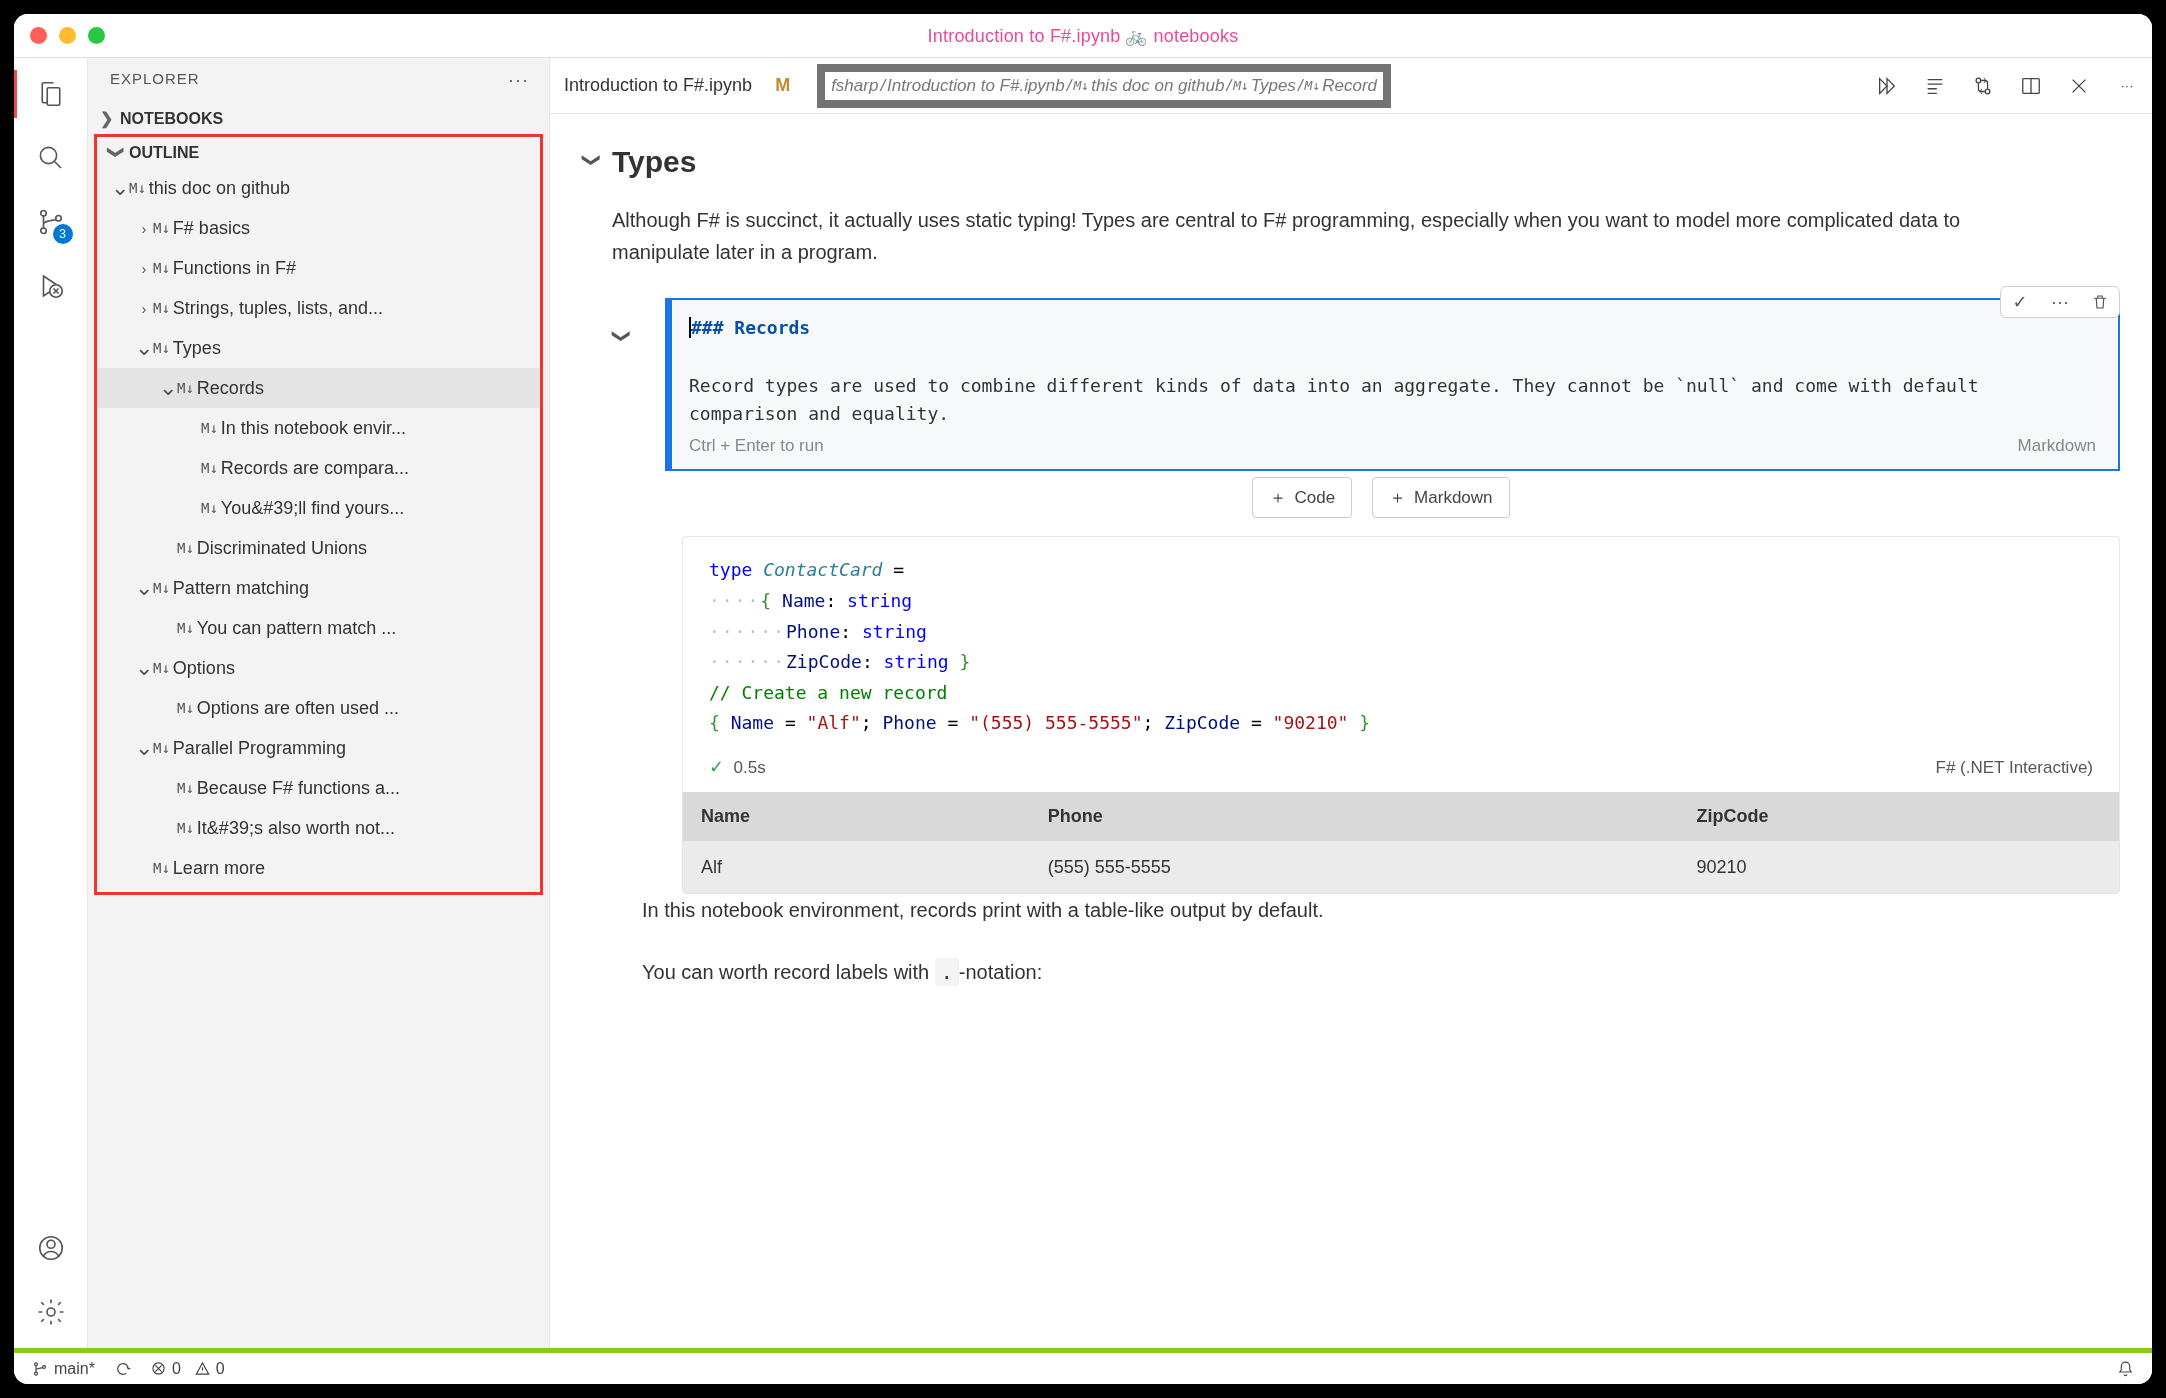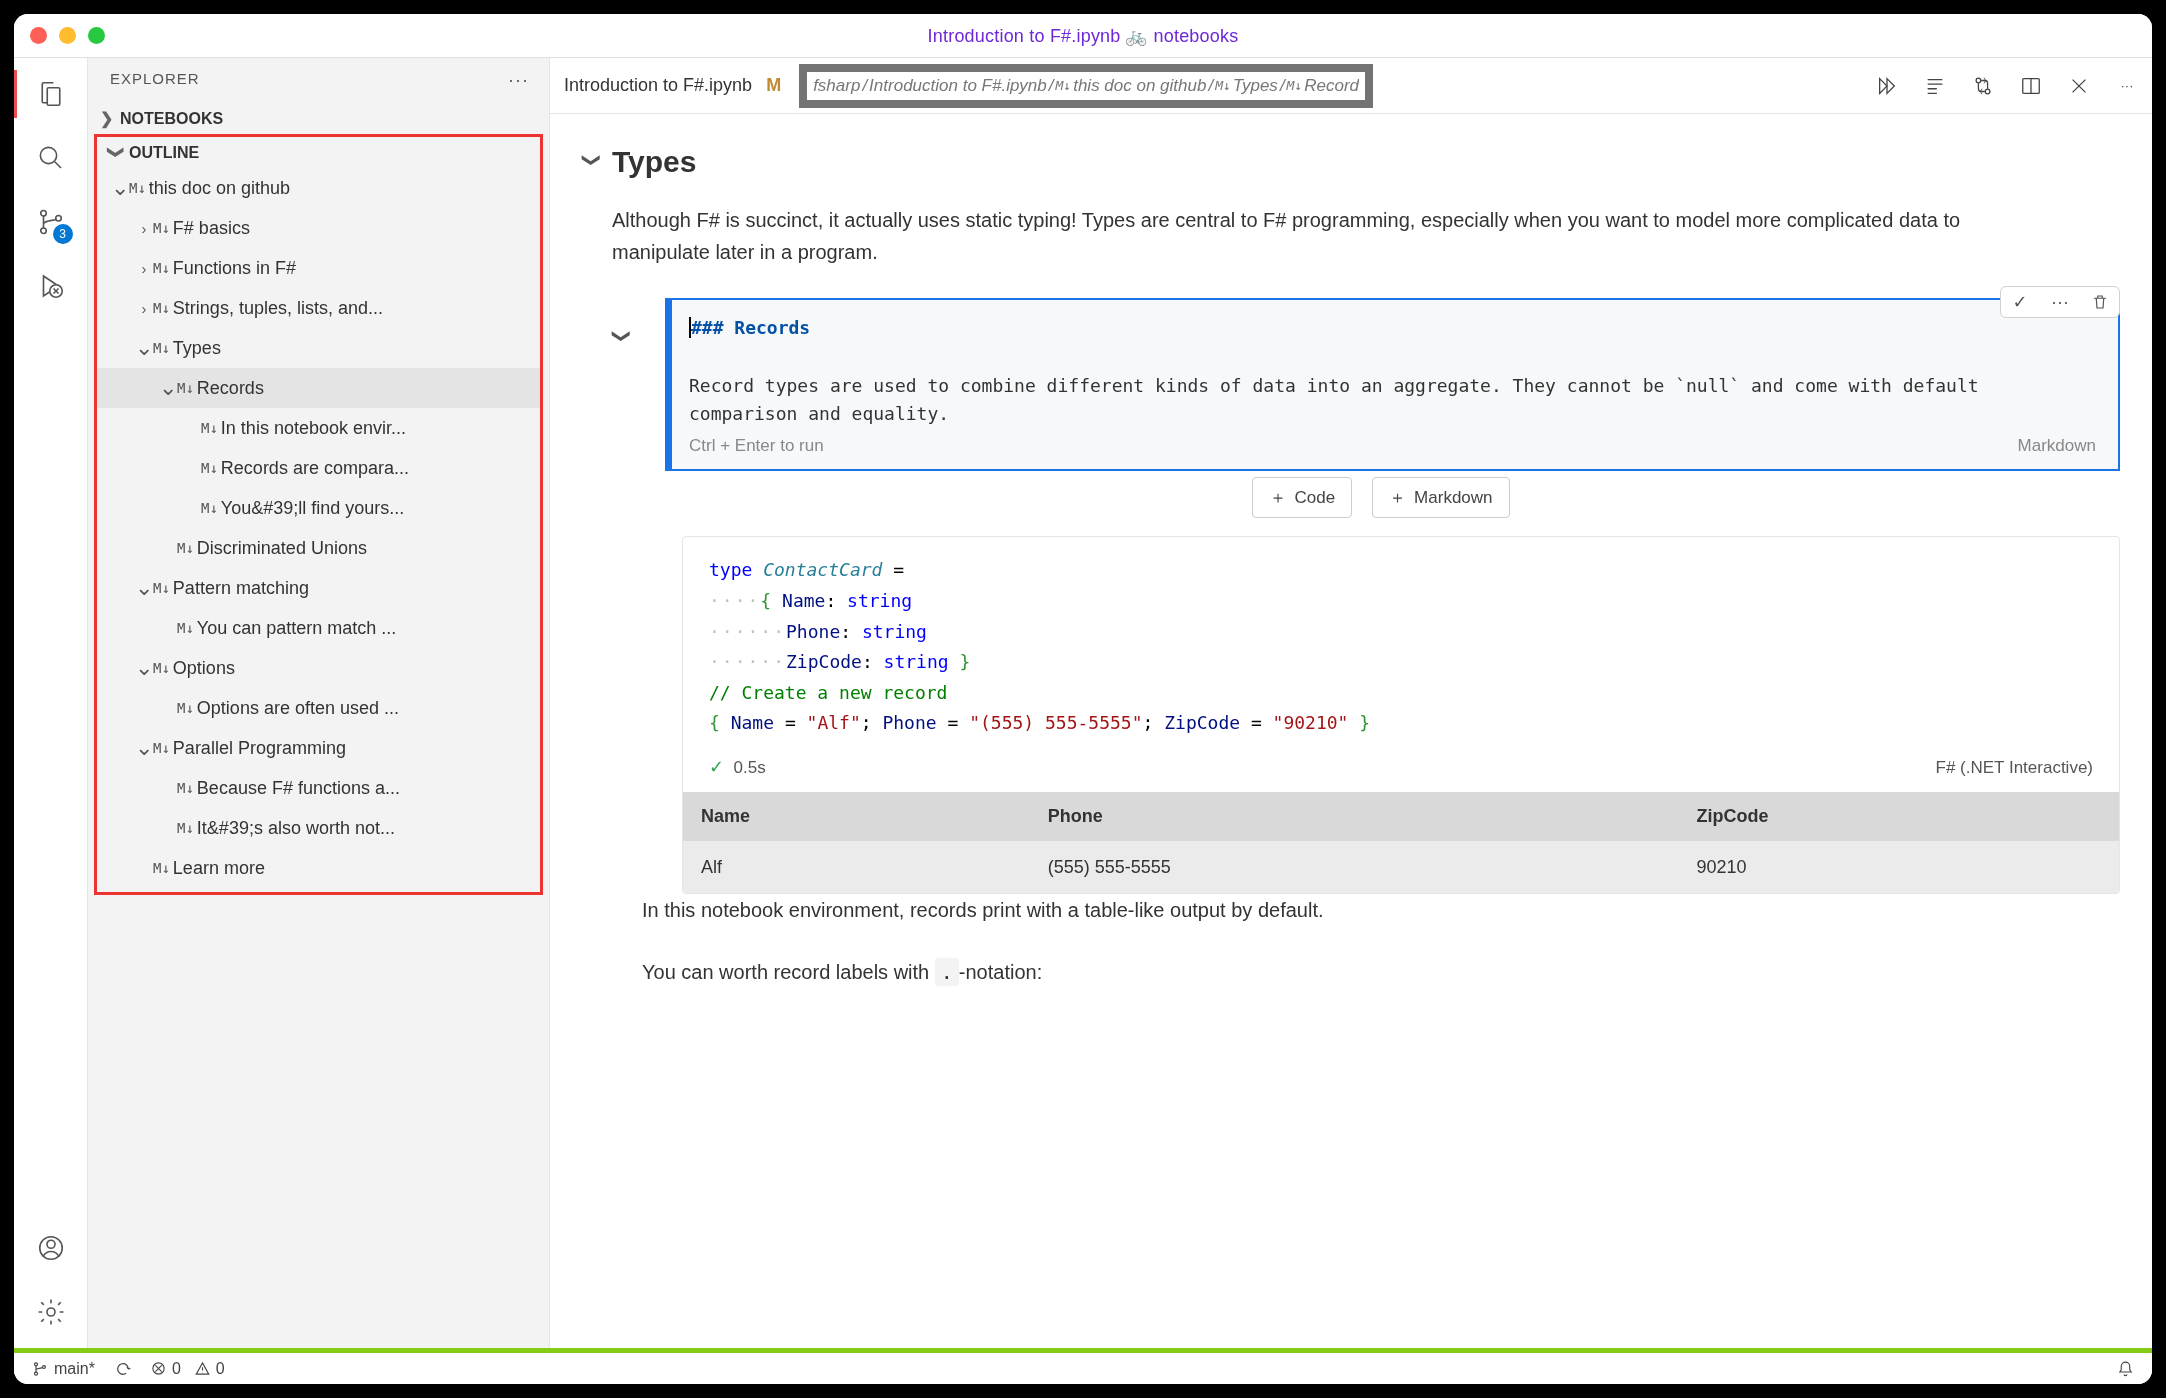--- a/index.html
+++ b/index.html
@@ -15,21 +15,21 @@
   background: #fff; border-radius: 14px; overflow: hidden;
   display: flex; flex-direction: column;
 }
 .titlebar {
   height: 44px; background: #fff; border-bottom: 1px solid #e0e0e0;
   display: flex; align-items: center; padding: 0 16px; position: relative;
 }
 .traffic { display: flex; gap: 12px; }
 .dot { width: 17px; height: 17px; border-radius: 50%; }
 .dot.r { background: #fe5f57; } .dot.y { background: #febc2e; } .dot.g { background: #28c840; }
-.wtitle { position: absolute; left: 50%; transform: translateX(-50%); font-size: 18px; color: #6d28d9; letter-spacing: 0.2px; }
+.wtitle { position: absolute; left: 50%; transform: translateX(-50%); font-size: 18px; color: #ec4899; letter-spacing: 0.2px; }
 .main { flex: 1; display: flex; min-height: 0; }
 .activitybar {
   width: 74px; background: #fff; border-right: 1px solid #e5e5e5;
   display: flex; flex-direction: column; align-items: center; padding-top: 18px; gap: 28px;
 }
 .ab-icon { width: 36px; height: 36px; display: flex; align-items: center; justify-content: center; color: #555; cursor: pointer; position: relative; }
 .ab-icon.active::before { content:""; position:absolute; left:-19px; top:-6px; bottom:-6px; width:3px; background:#f14c4c; }
 .ab-icon svg { width: 30px; height: 30px; stroke: currentColor; fill: none; stroke-width: 1.3; }
 .ab-spacer { flex: 1; }
 .badge-blue { position:absolute; right:-4px; bottom:-4px; background:#0078d4; color:#fff; font-size:12px; border-radius:50%; width:20px; height:20px; display:flex; align-items:center; justify-content:center; }
@@ -41,21 +41,21 @@
 .sb-section { padding: 6px 12px; font-size: 16px; font-weight: 700; color:#333; display:flex; align-items:center; gap:6px; cursor:pointer; }
 .sb-section .chev { width:14px; color:#666; }
 .outline-box { border: 3px solid #e33; margin: 0 6px 6px 6px; padding-bottom: 4px; }
 .tree { font-size: 18px; color:#333; }
 .tree-row { display:flex; align-items:center; height: 40px; padding-right:8px; cursor:pointer; white-space:nowrap; overflow:hidden; text-overflow:ellipsis; position: relative; }
 .tree-row.sel { background: #e4e4e4; }
 .tree-row .chev { width:18px; flex-shrink:0; text-align:center; color:#555; font-size:15px; }
 .md-tag { font-family: "SF Mono", Menlo, monospace; font-size: 14px; color:#555; margin-right: 3px; flex-shrink:0; }
 .tree-row .lbl { overflow:hidden; text-overflow:ellipsis; }
 .editor { flex:1; display:flex; flex-direction:column; min-width:0; }
-.tabbar { height: 56px; border-bottom: 1px solid #e5e5e5; display:flex; align-items:center; padding: 0 14px; gap: 8px; position:relative; }
+.tabbar { height: 56px; border-bottom: 1px solid #e5e5e5; display:flex; align-items:center; padding: 0 14px; gap: 17px; position:relative; }
 .tab-title { font-size: 18px; color:#333; }
 .tab-mod { color:#c08b30; font-weight:600; margin-left:6px; font-size:18px; }
 .breadcrumb-box { border: 8px solid #737373; padding: 4px 6px; margin-left: 10px; font-style: italic; }
 .breadcrumb { font-size: 17px; color:#777; display:flex; align-items:center; gap:2px; white-space:nowrap; overflow:hidden; }
 .bc-md { font-family:"SF Mono",Menlo,monospace; font-size:13px; color:#777; }
 .tb-right { margin-left:auto; display:flex; align-items:center; gap: 26px; color:#444; }
 .tb-icon { width:22px; height:22px; display:flex; align-items:center; justify-content:center; cursor:pointer; }
 .tb-icon svg { width:22px; height:22px; stroke:currentColor; fill:none; stroke-width:1.4; }
 .content { flex:1; overflow:auto; padding: 24px 32px 40px 32px; font-size: 18px; color:#333; line-height:1.6; }
 .fold-row { display:flex; align-items:flex-start; gap:10px; }

